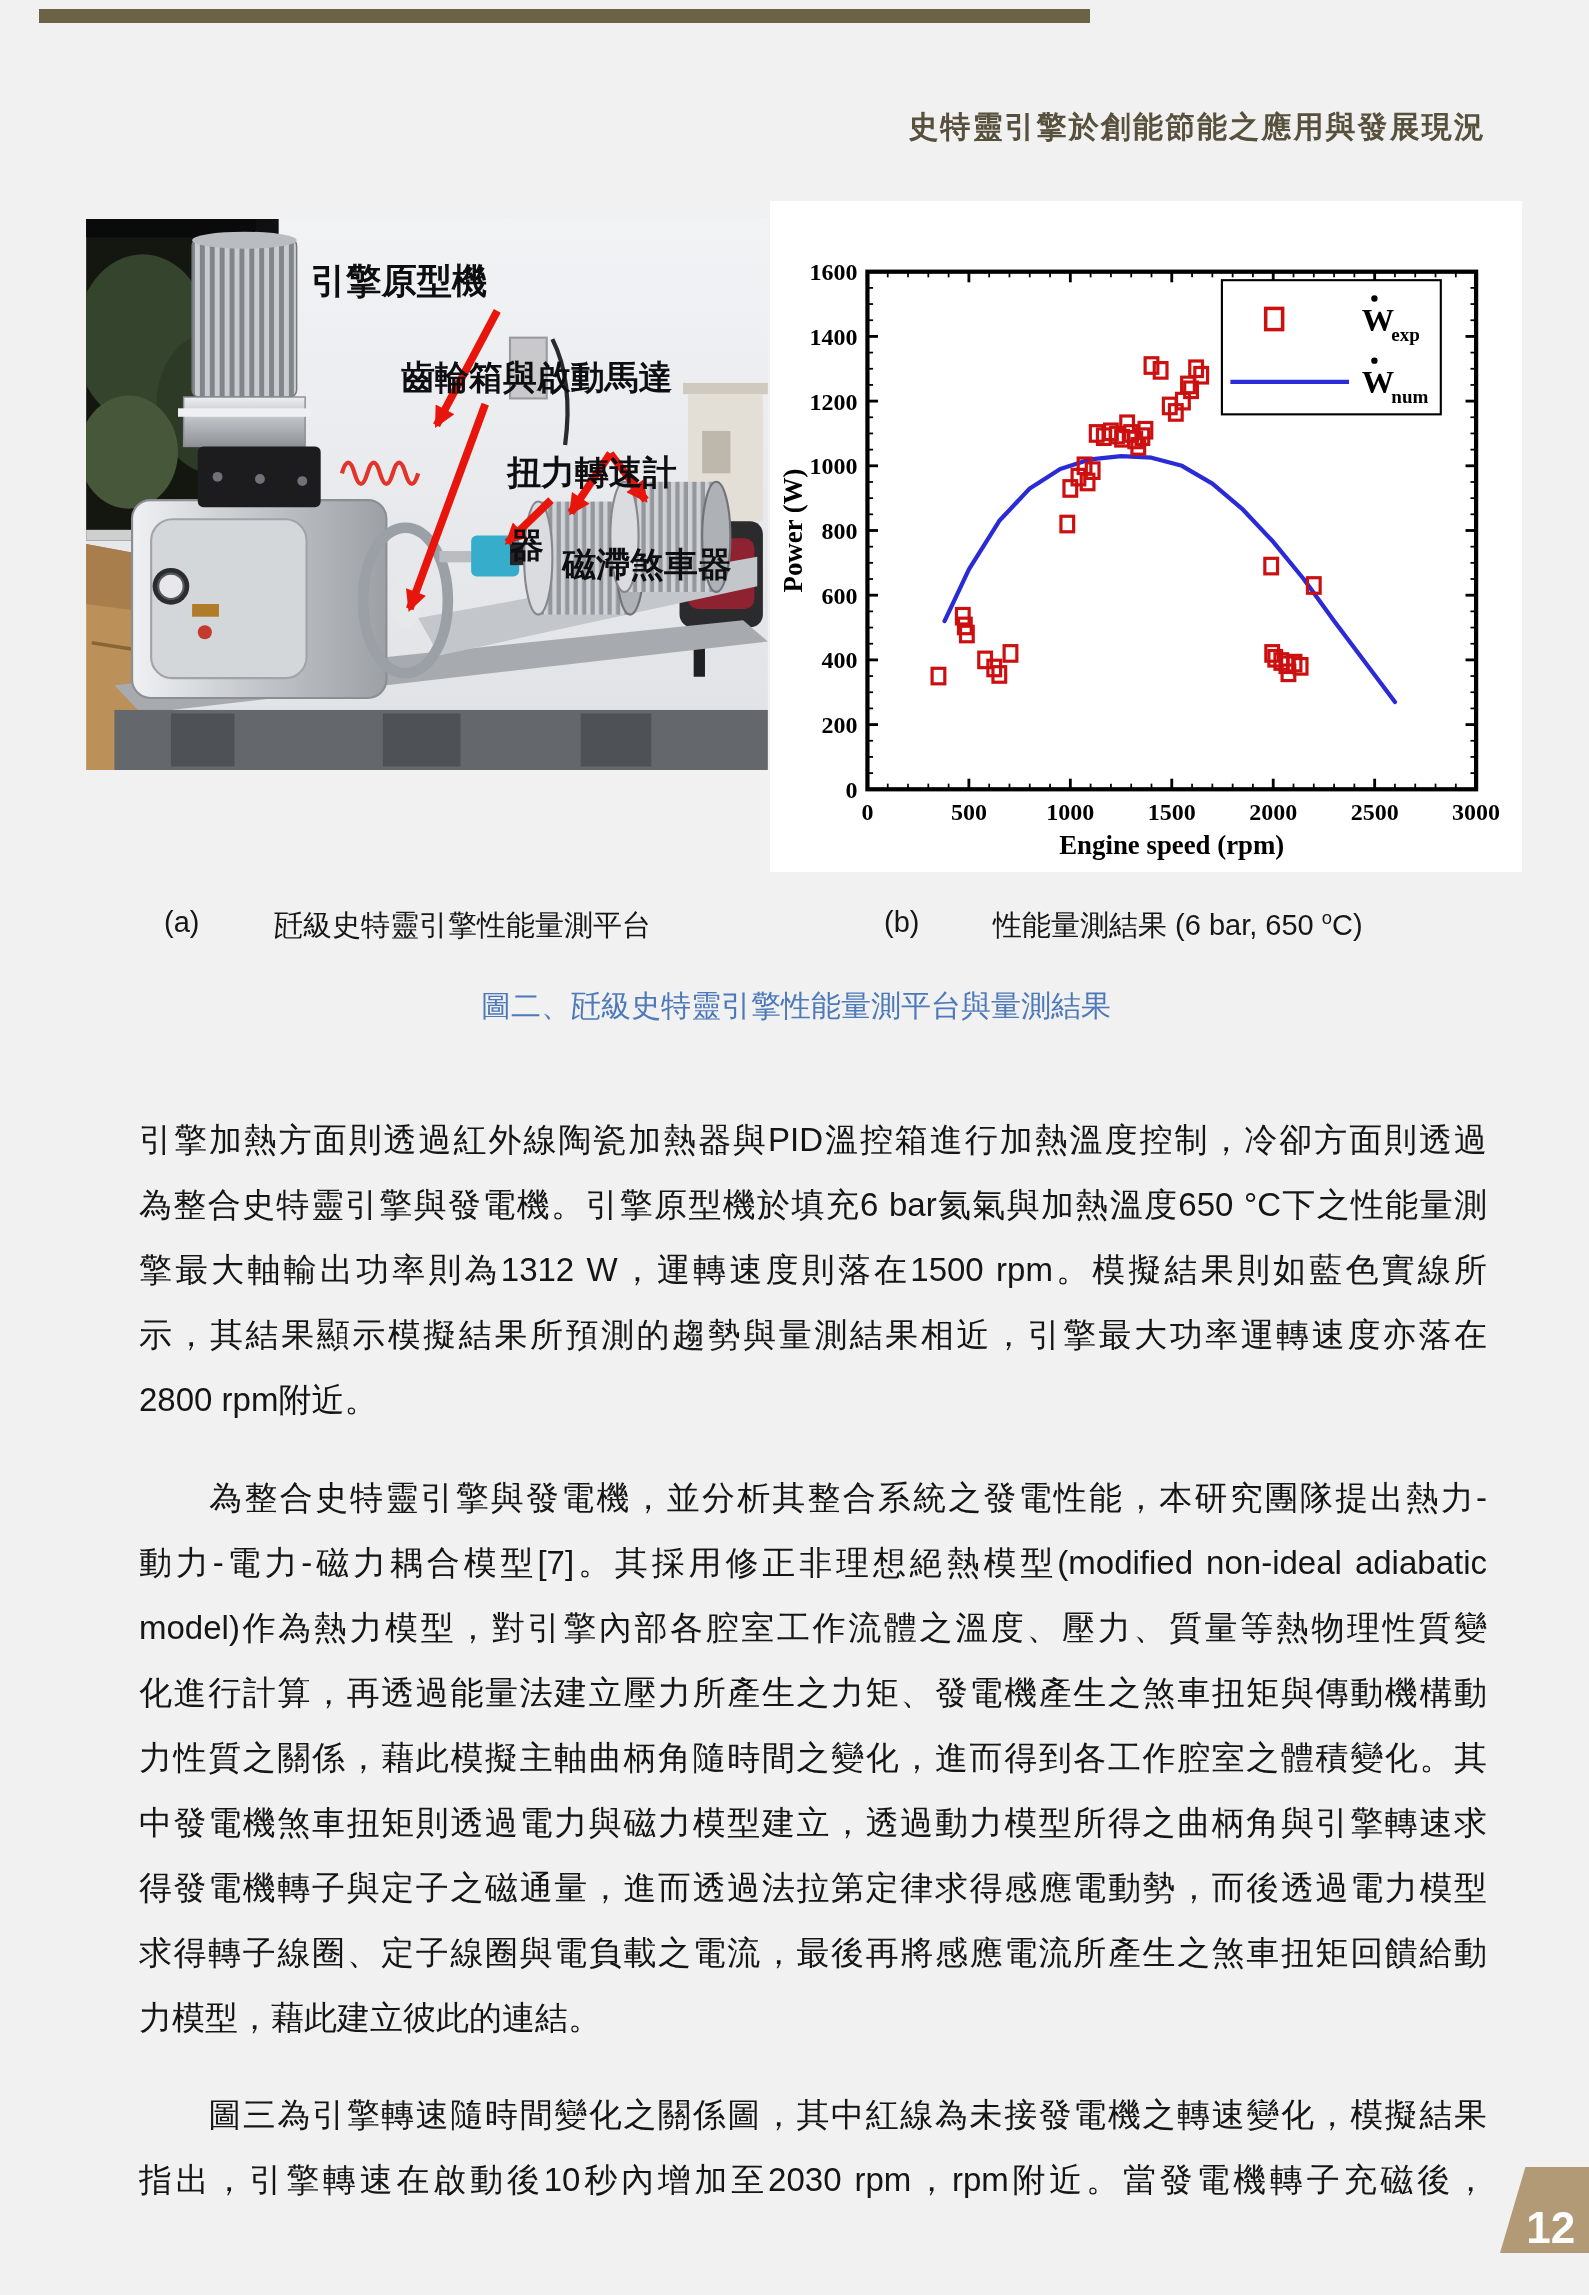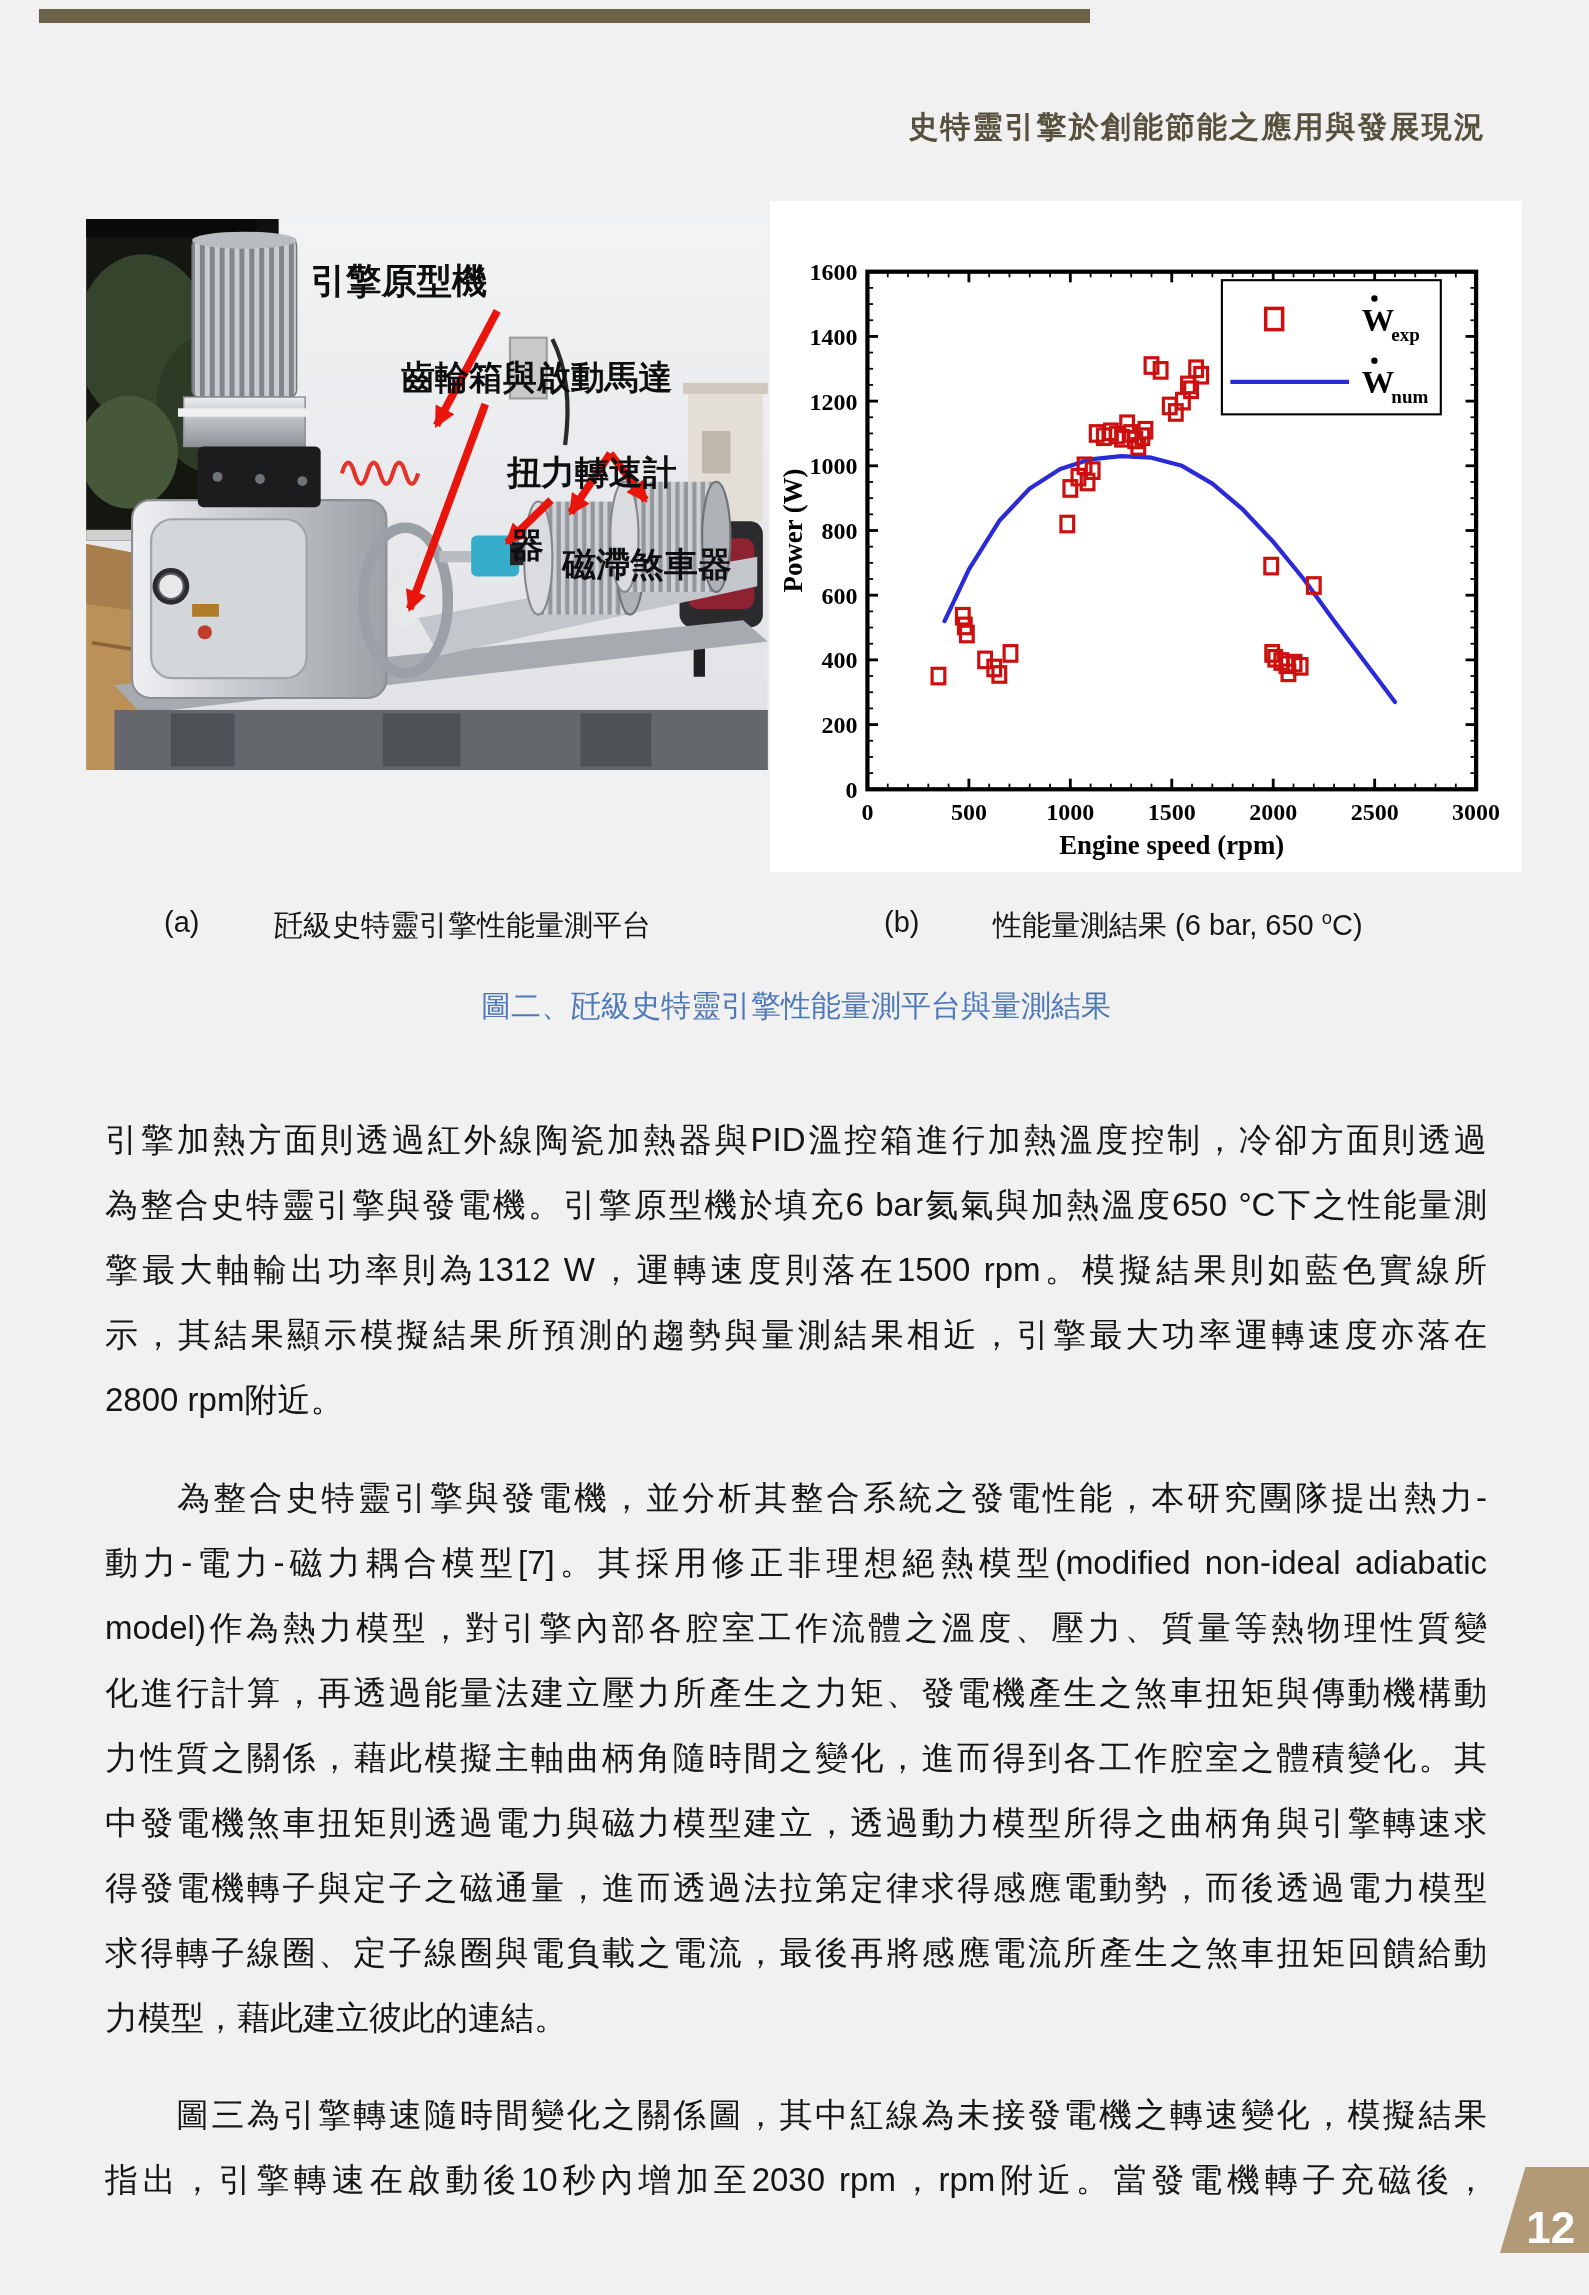--- a/index.html
+++ b/index.html
@@ -24,21 +24,21 @@
   .cap-b-text sup{font-size:18.4px;}
   .fig-caption{
     position:absolute;left:105px;top:986px;width:1382px;text-align:center;
     font-size:30px;color:#4d79b8;
   }
   .body-text{position:absolute;left:105px;top:1107px;width:1382px;}
   .para{margin:0 0 32.5px 0;}
   .para:last-child{margin-bottom:0;}
   .line{
     height:65px;line-height:65px;font-size:33px;white-space:nowrap;
-    text-align:justify;text-align-last:justify;overflow:hidden;
+    text-align:justify;text-align-last:justify;overflow:hidden;margin-left:34px;
   }
   .line.noj{text-align-last:left;}
   .page-badge{
     position:absolute;left:1500px;top:2167px;width:89px;height:86px;
     clip-path:polygon(28.5% 0,100% 0,100% 100%,0 100%);
     display:flex;align-items:flex-end;justify-content:center;
   }
   .page-badge span{color:#ffffff;font-size:44px;font-weight:bold;padding-left:12.7px;}
   svg text.plabel{
     font-family:"Liberation Serif","DejaVu Serif",serif;font-weight:bold;fill:#0e0e10;

